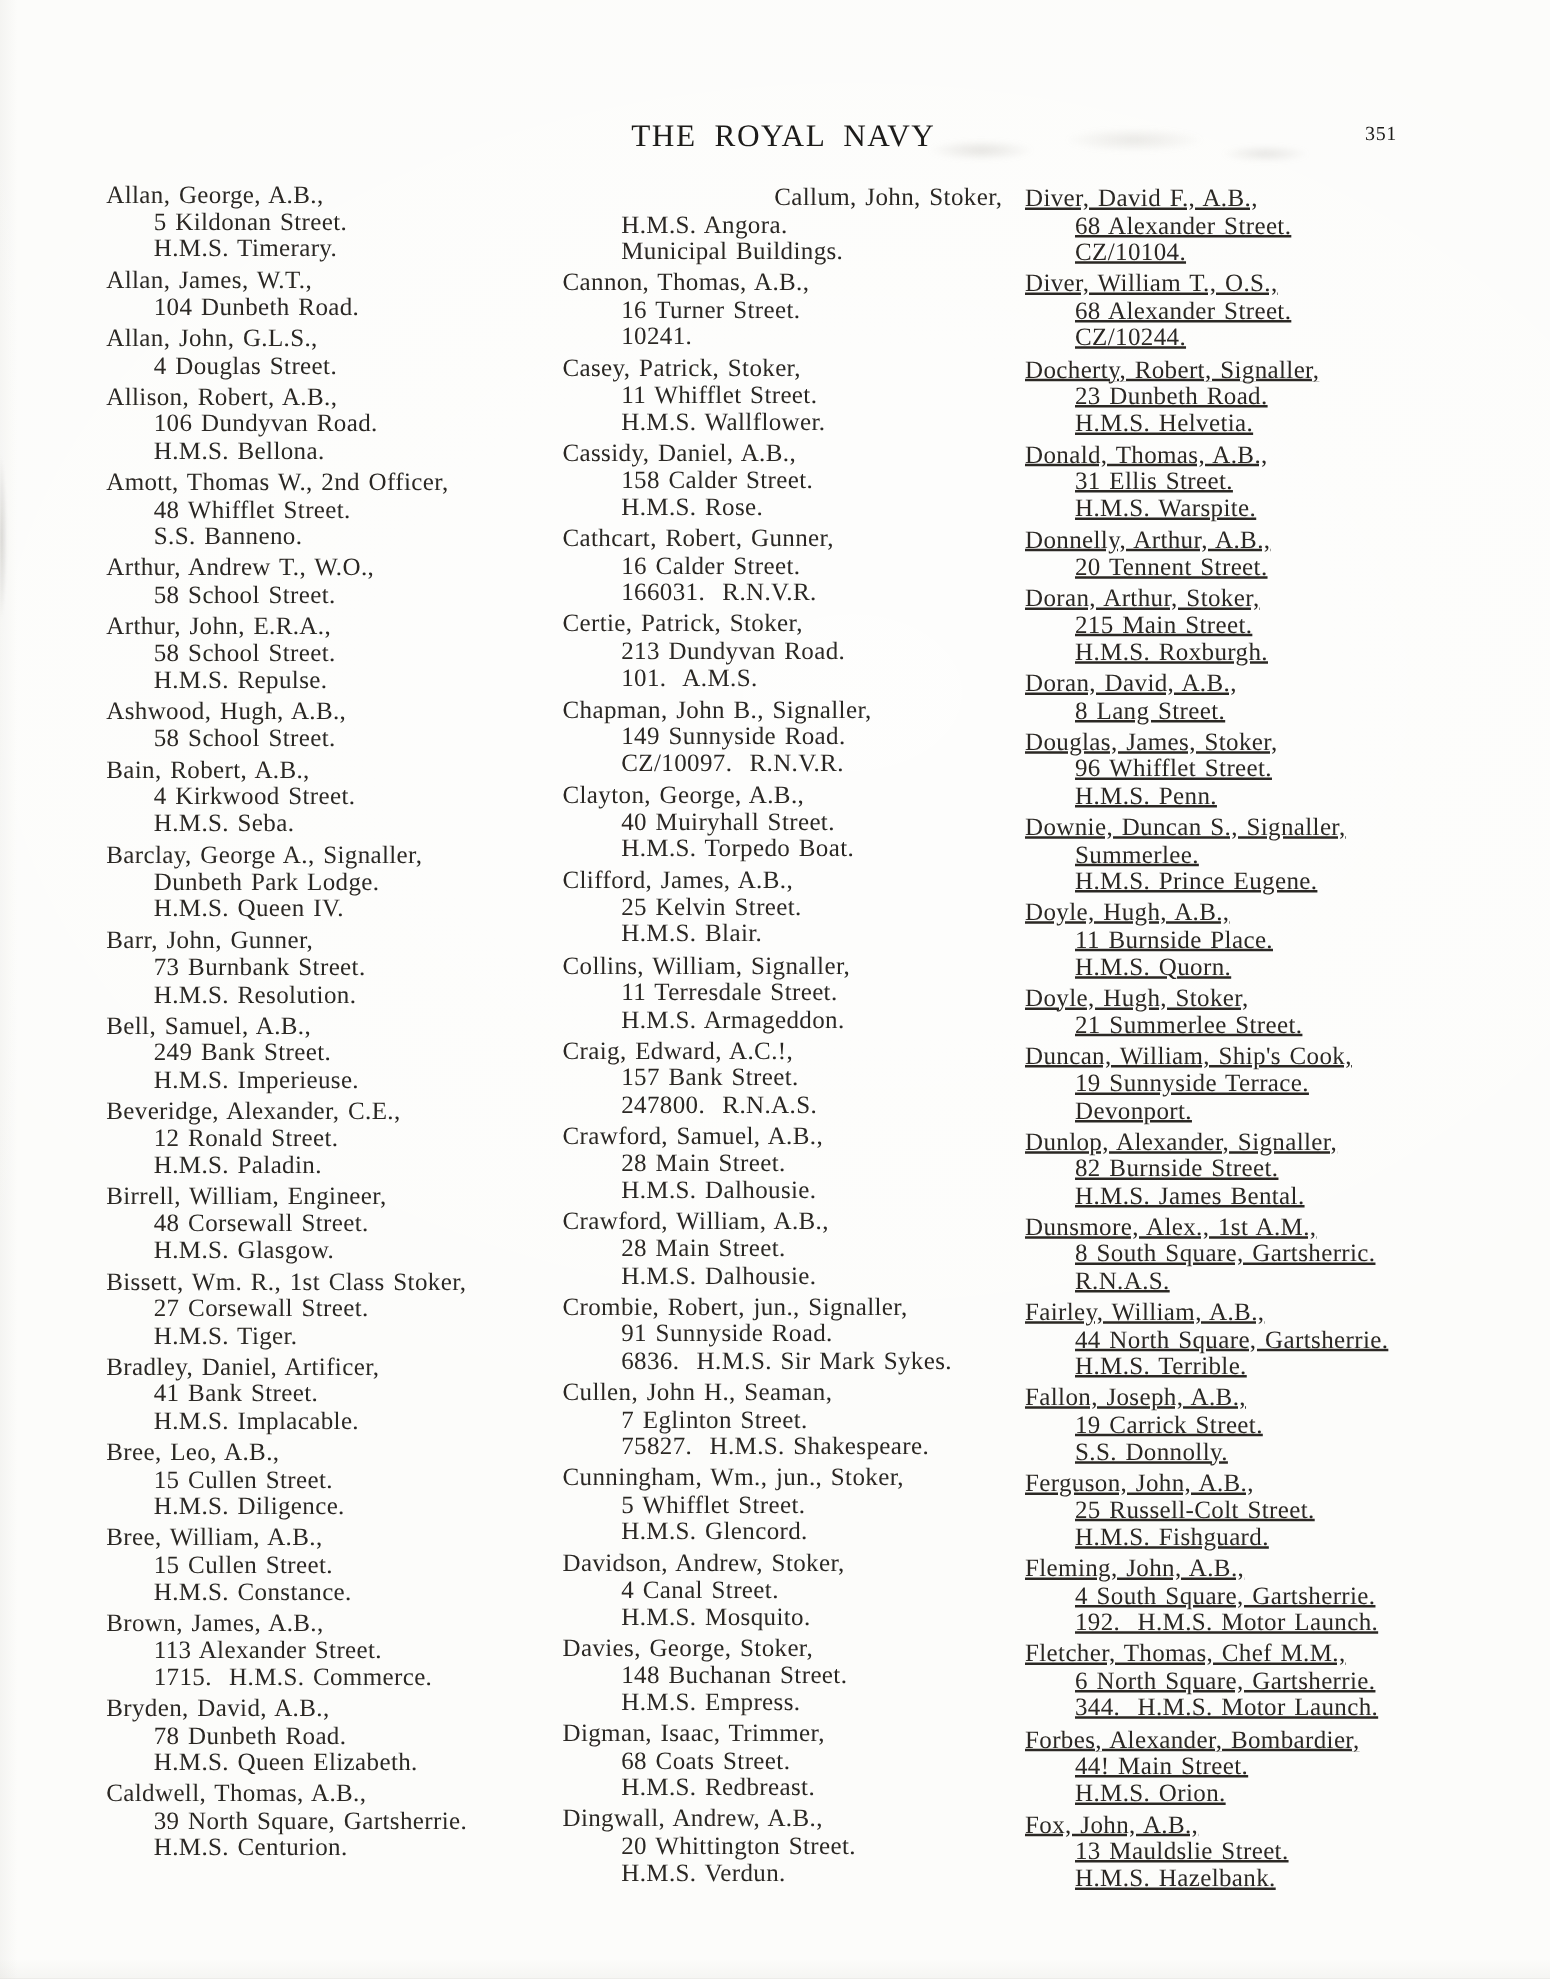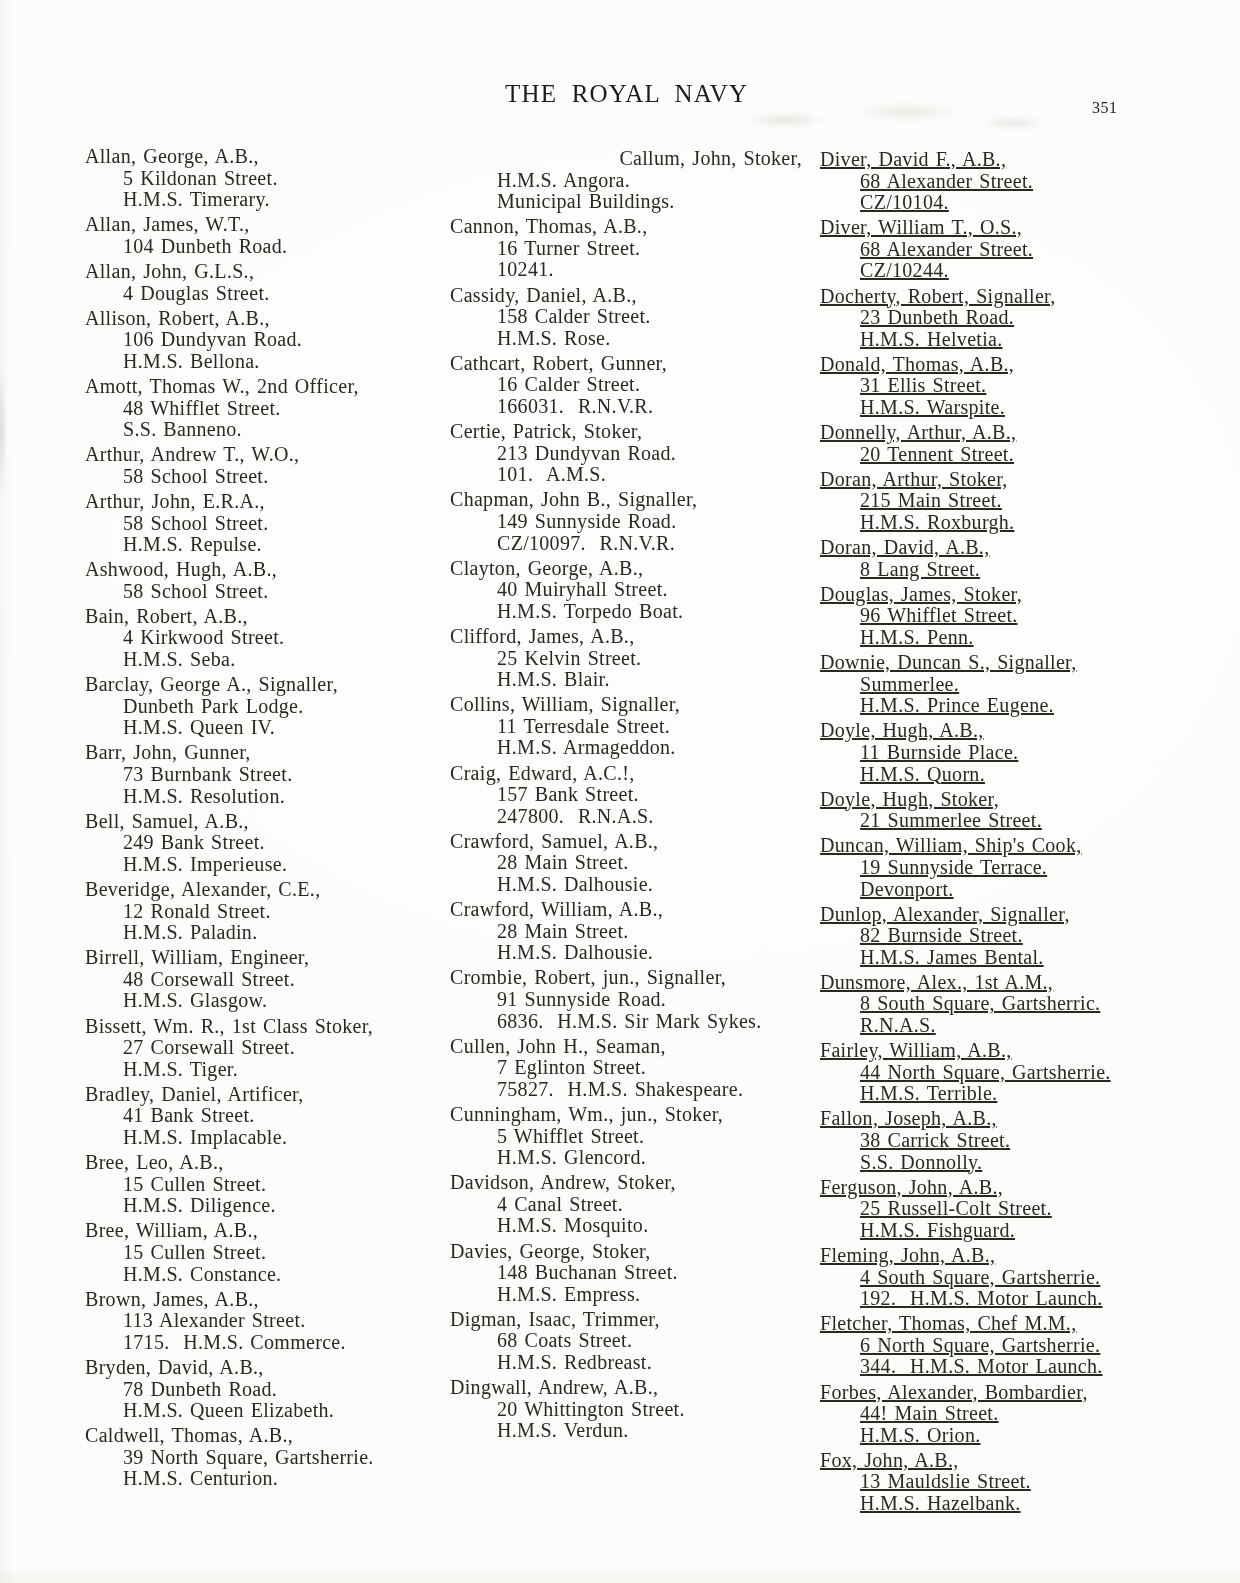--- a/index.html
+++ b/index.html
@@ -12,21 +12,21 @@
     background:var(--paper);
     background-image:
       radial-gradient(ellipse 1400px 1000px at 55% 35%, rgba(255,255,255,0.55), rgba(255,255,255,0) 70%),
       linear-gradient(90deg, rgba(120,115,105,0.06) 0px, rgba(120,115,105,0) 14px),
       linear-gradient(0deg, rgba(120,115,105,0.05) 0px, rgba(120,115,105,0) 16px);
     font-family:"Liberation Serif","DejaVu Serif",serif;
     color:var(--ink);
     overflow:hidden;
   }
   .running-head {
-    position:absolute; left:505px; top:80px;
+    position:absolute; left:505px; top:96px;
     font-size:25px; letter-spacing:1.2px; word-spacing:7px;
     color:#1d1c1a; white-space:pre;
   }
   .page-number {
     position:absolute; left:1092px; top:99px;
     font-size:16px; letter-spacing:0.5px; color:#1d1c1a;
   }
   .smudge {
     position:absolute; left:715px; top:90px; width:350px; height:55px;
     background:
@@ -174,20 +174,25 @@
         <div class="line name outdent">Callum, John, Stoker,</div>
         <div class="line cont">H.M.S. Angora.</div>
         <div class="line cont">Municipal Buildings.</div>
       </div>
       <div class="entry">
         <div class="line name">Cannon, Thomas, A.B.,</div>
         <div class="line cont">16 Turner Street.</div>
         <div class="line cont">10241.</div>
       </div>
       <div class="entry">
+        <div class="line name">Casey, Patrick, Stoker,</div>
+        <div class="line cont">11 Whifflet Street.</div>
+        <div class="line cont">H.M.S. Wallflower.</div>
+      </div>
+      <div class="entry">
         <div class="line name">Cassidy, Daniel, A.B.,</div>
         <div class="line cont">158 Calder Street.</div>
         <div class="line cont">H.M.S. Rose.</div>
       </div>
       <div class="entry">
         <div class="line name">Cathcart, Robert, Gunner,</div>
         <div class="line cont">16 Calder Street.</div>
         <div class="line cont">166031.  R.N.V.R.</div>
       </div>
       <div class="entry">
@@ -334,21 +339,21 @@
         <div class="line cont">8 South Square, Gartsherric.</div>
         <div class="line cont">R.N.A.S.</div>
       </div>
       <div class="entry">
         <div class="line name">Fairley, William, A.B.,</div>
         <div class="line cont">44 North Square, Gartsherrie.</div>
         <div class="line cont">H.M.S. Terrible.</div>
       </div>
       <div class="entry">
         <div class="line name">Fallon, Joseph, A.B.,</div>
-        <div class="line cont">38 Carrick Street.</div>
+        <div class="line cont">19 Carrick Street.</div>
         <div class="line cont">S.S. Donnolly.</div>
       </div>
       <div class="entry">
         <div class="line name">Ferguson, John, A.B.,</div>
         <div class="line cont">25 Russell-Colt Street.</div>
         <div class="line cont">H.M.S. Fishguard.</div>
       </div>
       <div class="entry">
         <div class="line name">Fleming, John, A.B.,</div>
         <div class="line cont">4 South Square, Gartsherrie.</div>

